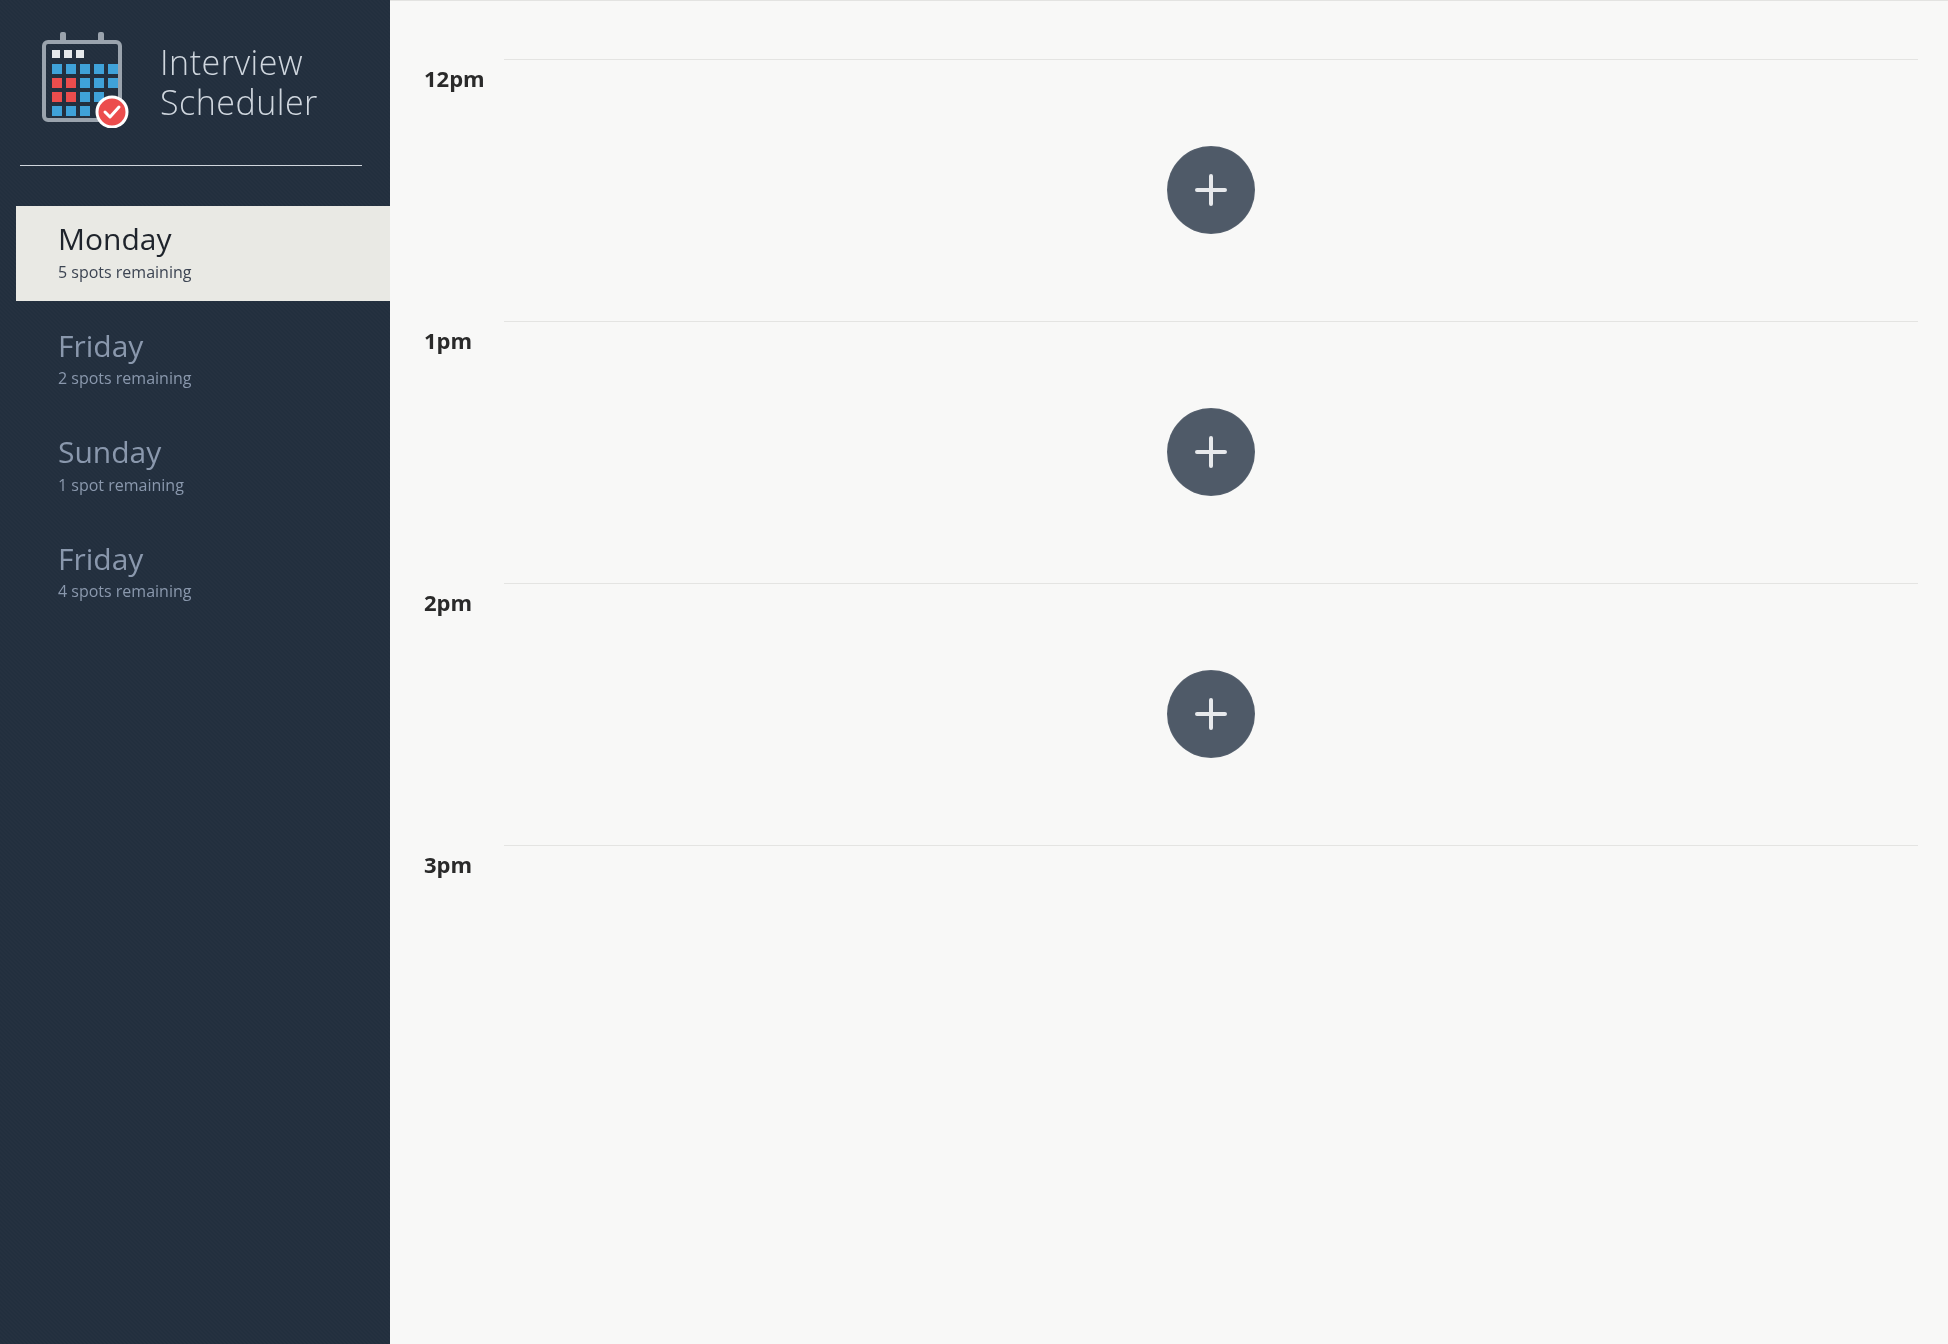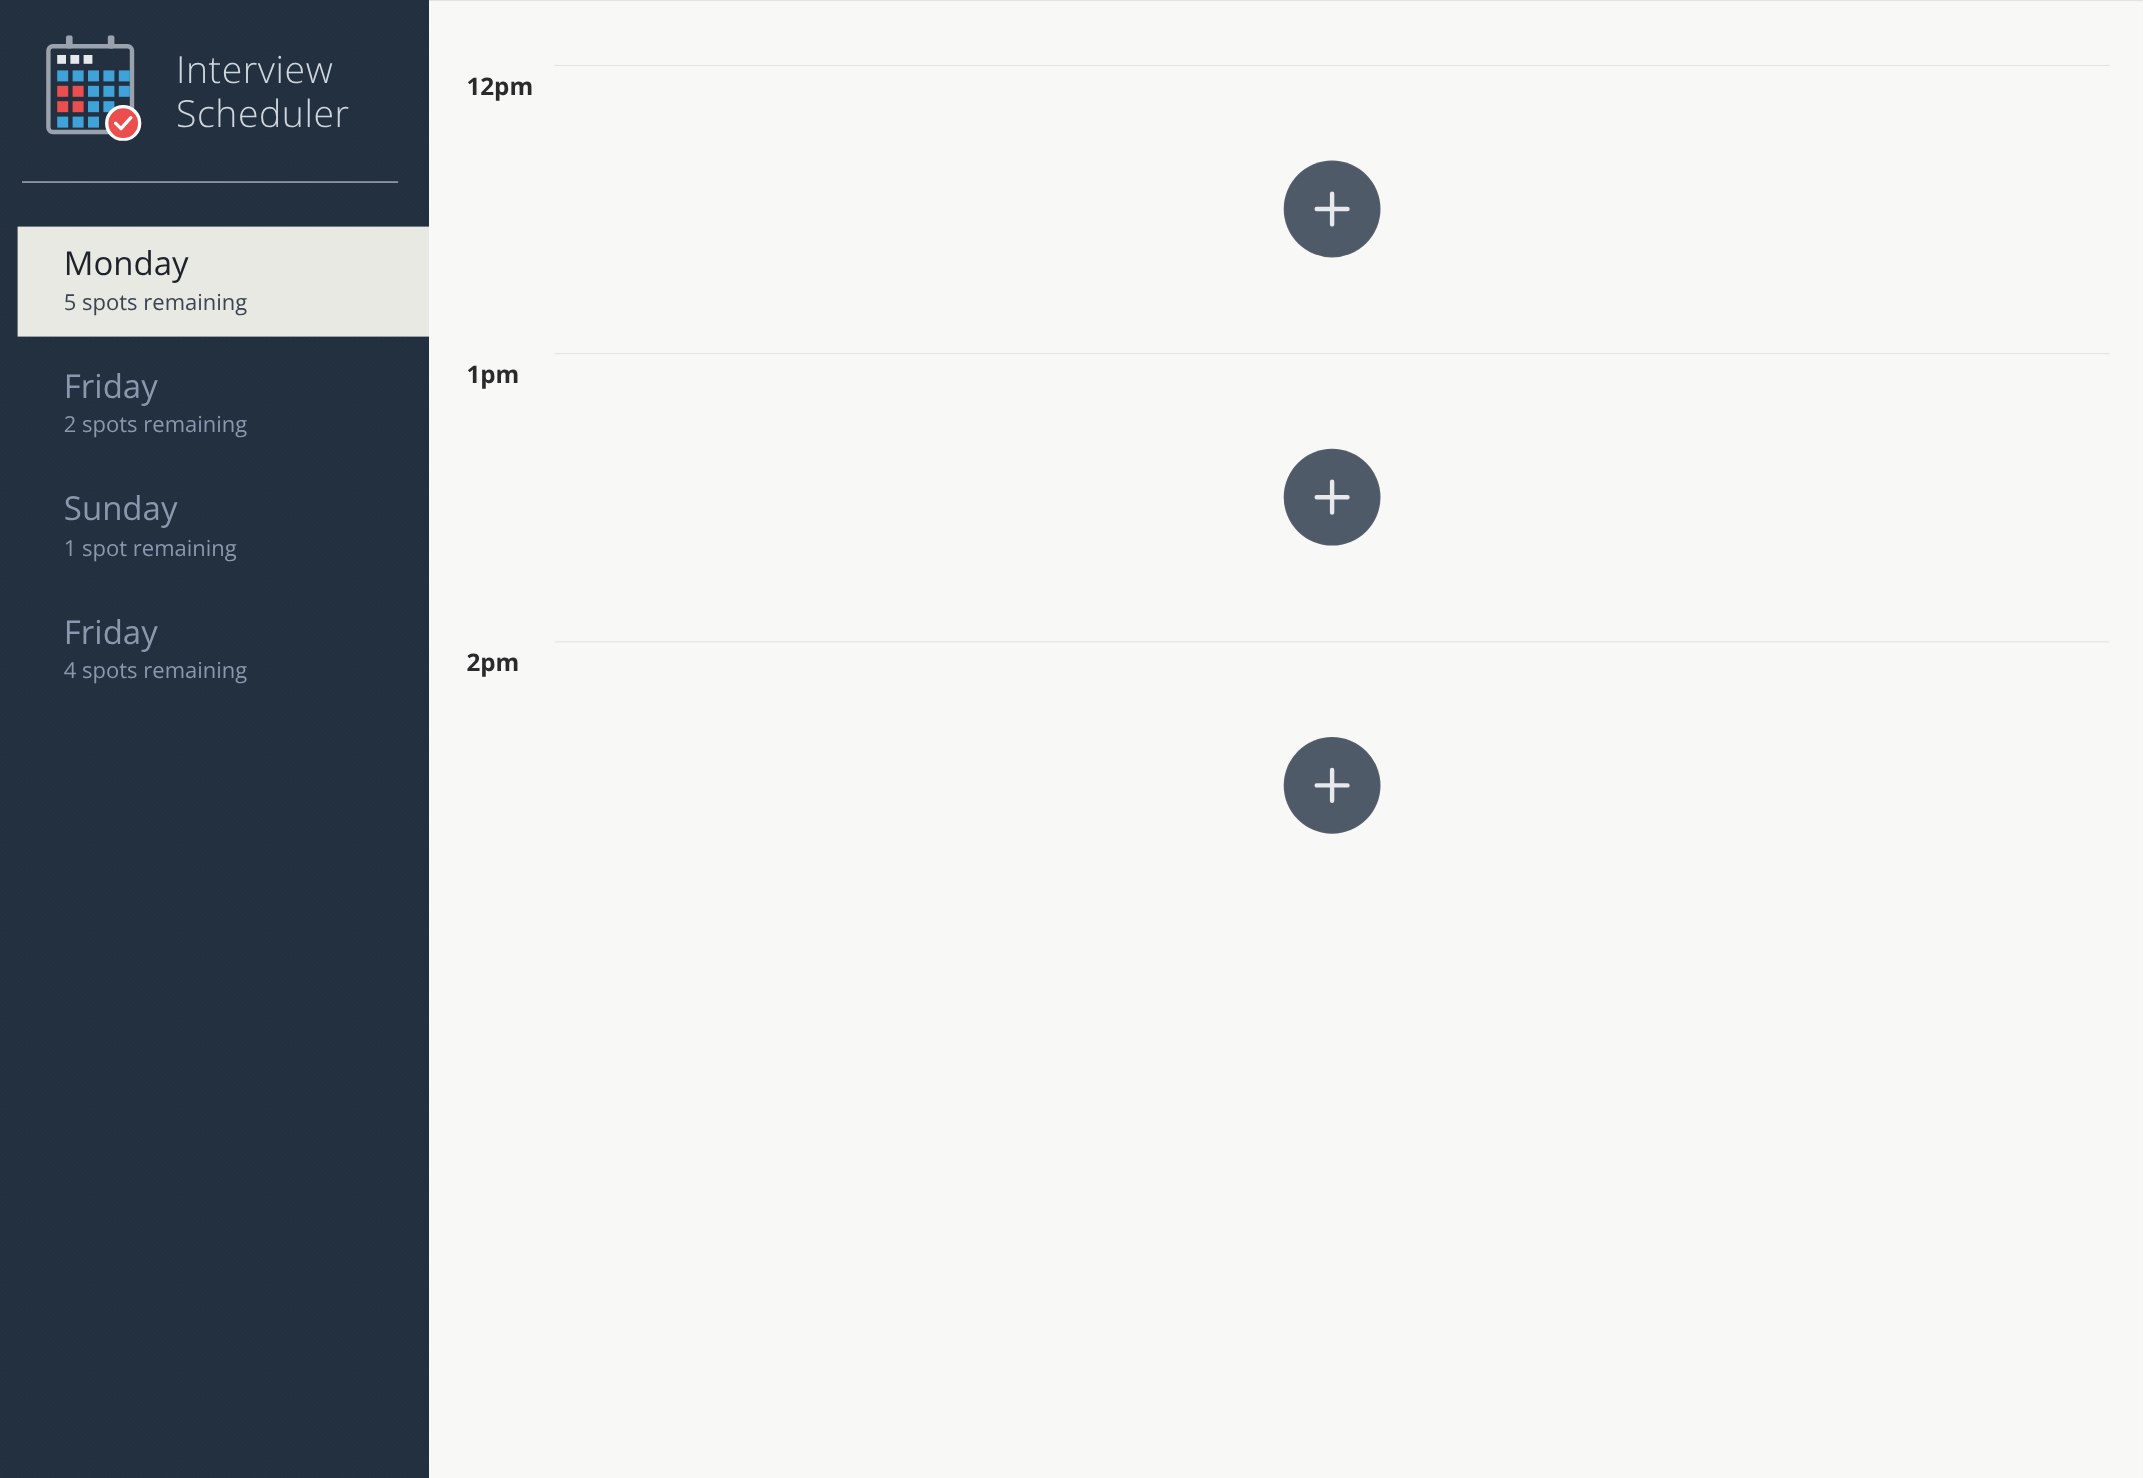--- a/index.html
+++ b/index.html
@@ -53,21 +53,21 @@
     margin-left: 16px;
   }
   .day-item + .day-item { margin-top: 12px; }
   .day-item .day-name {
     font-size: 30px;
     font-weight: 500;
     color: #8a98ad;
     line-height: 1.15;
   }
   .day-item .day-spots {
-    font-size: 20px;
+    font-size: 16px;
     font-weight: 400;
     color: #8a98ad;
     margin-top: 4px;
   }
   .day-item.selected {
     background: #e9e9e4;
   }
   .day-item.selected .day-name { color: #1e232b; }
   .day-item.selected .day-spots { color: #3c4452; }
 
@@ -237,14 +237,18 @@
       <button class="add-btn">
         <span>
           <svg width="40" height="40" viewBox="0 0 40 40">
               <path d="M20 6 V34 M6 20 H34" stroke="#e7e9ec" stroke-width="4" stroke-linecap="round"></path>
             </svg>
         </span>
       </button>
     </div>
   </div>
 
+  <div class="time-row">
+    <span class="time-label">3pm</span>
+    <div class="time-line"></div>
+  </div>
 
 </main>
 
 </body></html>

